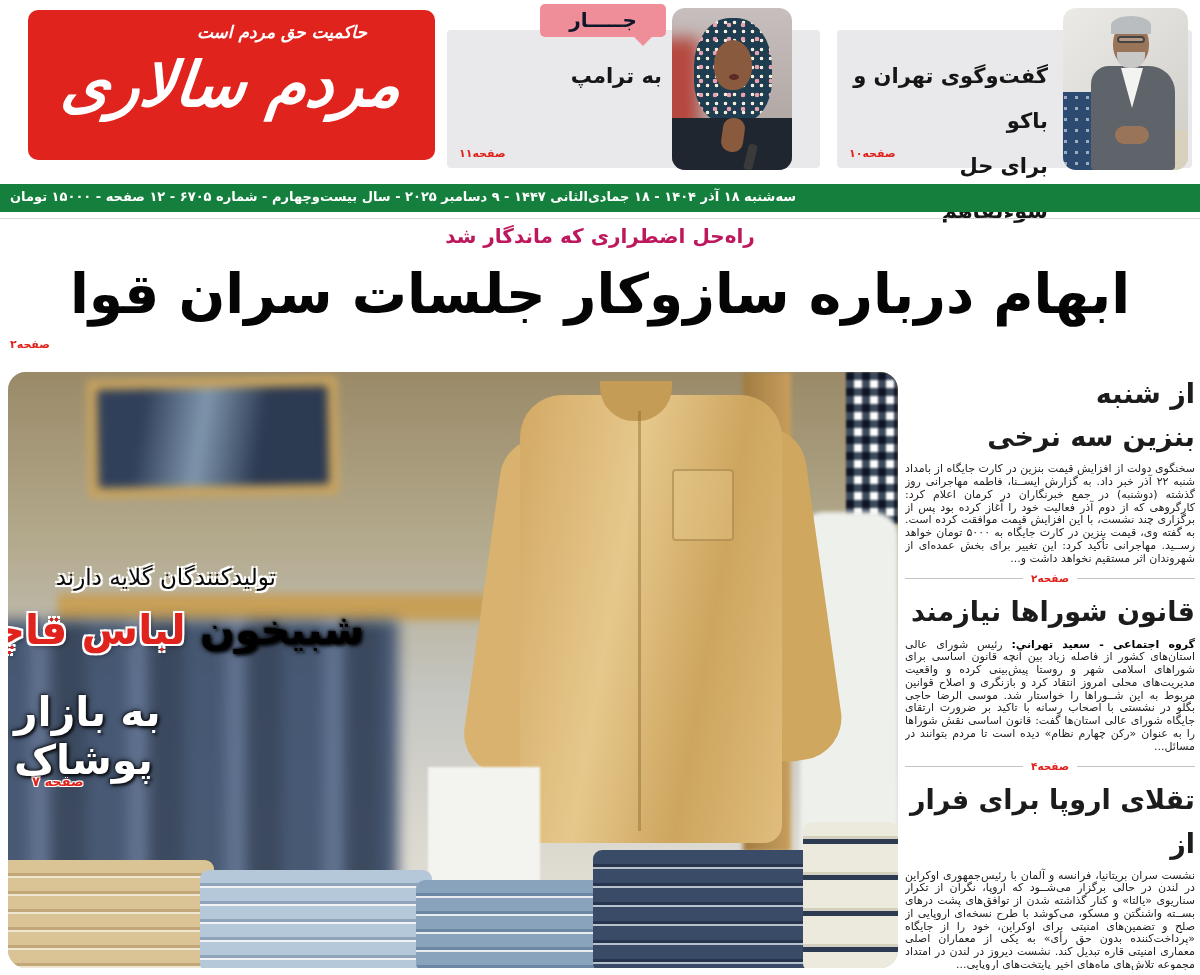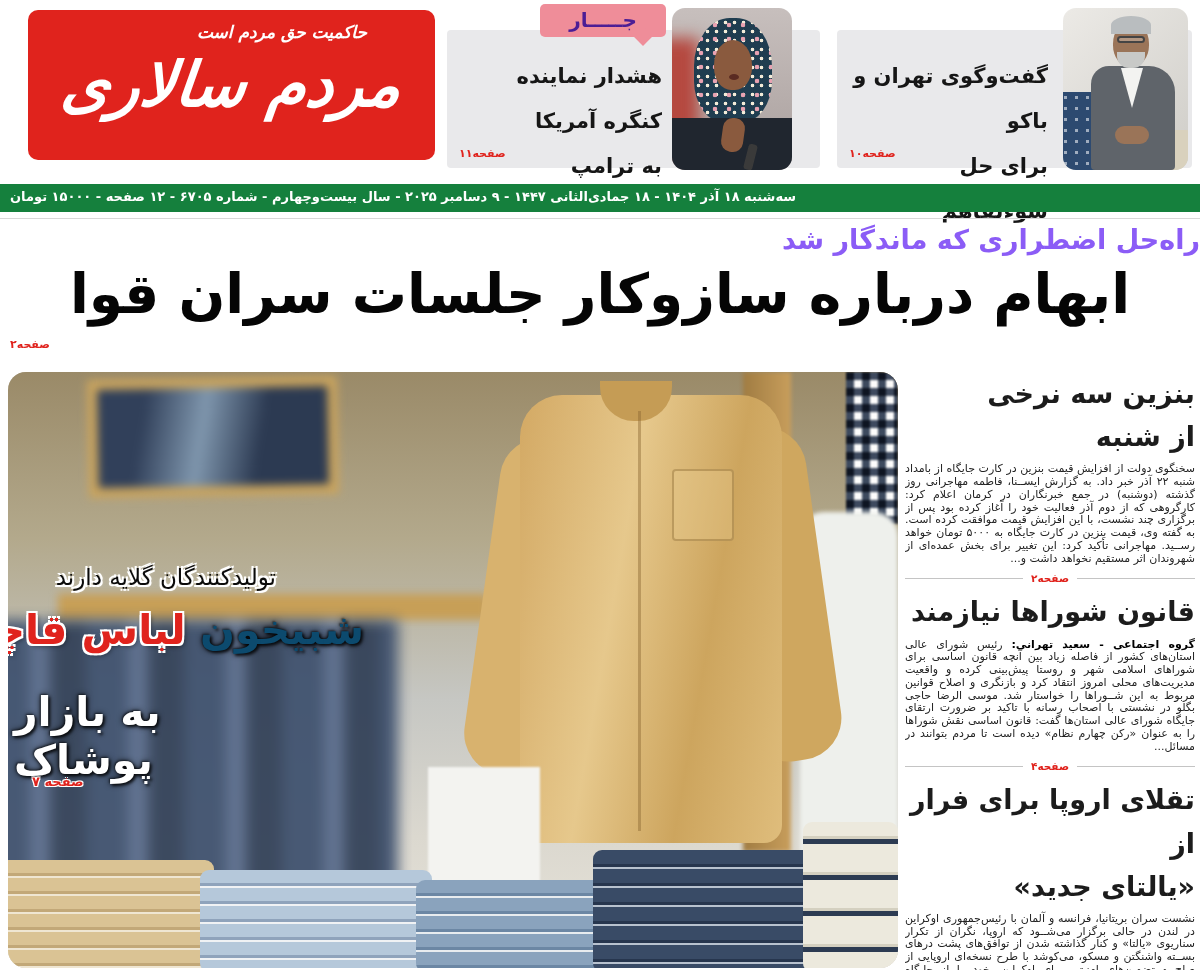--- a/index.html
+++ b/index.html
@@ -8,21 +8,21 @@
 
   
   .logo-box { position:absolute; left:28px; top:10px; width:407px; height:150px;
     background:#e0231d; border-radius:10px; color:#fff; overflow:hidden; }
   .logo-tagline { position:absolute; top:12px; right:68px; font-size:17px; font-weight:bold;
     font-style:italic; direction:rtl; }
   .logo-main { position:absolute; top:38px; left:0; width:100%; text-align:center;
     font-size:62px; font-weight:bold; font-style:italic; direction:rtl; transform:skewX(-6deg); }
 
   .jar-tab { position:absolute; left:540px; top:4px; width:126px; height:33px; background:#ef8d99;
-    border-radius:5px; color:#4c1d95; font-weight:bold; font-size:20px; text-align:center; line-height:32px;
+    border-radius:5px; color:#0f172a; font-weight:bold; font-size:20px; text-align:center; line-height:32px;
     direction:rtl; z-index:5; }
   .jar-tab:after { content:""; position:absolute; right:16px; bottom:-6px; width:14px; height:14px;
     background:#ef8d99; transform:rotate(45deg); z-index:-1; }
 
   .teaser-card { position:absolute; top:30px; height:138px; background:#e9e9eb; border-radius:4px; }
   .teaser-card.mid { left:447px; width:373px; }
   .teaser-card.right { left:837px; width:355px; }
   .teaser-text { position:absolute; top:24px; direction:rtl; text-align:right; font-weight:bold;
     color:#161616; font-size:21px; line-height:2.15; }
   .teaser-card.mid .teaser-text { right:158px; left:10px; }
@@ -69,22 +69,22 @@
     background:#c8c9c7; }
   .ar-hands { position:absolute; left:52px; top:118px; width:34px; height:18px; border-radius:10px;
     background:#9a7458; }
 
   
   .dateline { position:absolute; left:0; top:184px; width:1200px; height:28px; background:#15803d; }
   .dateline-text { position:absolute; left:10px; top:5px; color:#fff; font-size:13px; font-weight:bold; direction:rtl; }
   .dateline-underline { position:absolute; left:0; top:218px; width:1200px; height:1px; background:#d8d8d8; }
 
   
-  .lead-kicker { position:absolute; left:0; top:224px; width:1200px; direction:rtl;
-    font-size:27px; font-weight:bold; color:#8b5cf6; }
+  .lead-kicker { position:absolute; left:0; top:224px; width:1200px; text-align:center; direction:rtl;
+    font-size:20px; font-weight:bold; color:#be185d; }
   .lead-headline { position:absolute; left:0; top:262px; width:1200px; text-align:center; direction:rtl;
     font-size:55px; font-weight:bold; color:#050505; letter-spacing:-1px; }
   .lead-page-ref { position:absolute; left:10px; top:338px; }
 
   
   .photo { position:absolute; left:8px; top:372px; width:890px; height:596px; border-radius:18px;
     overflow:hidden; background:#c8c3b8; }
   .photo .layer { position:absolute; }
   .ph-bg { left:0; top:0; width:100%; height:100%;
     background:linear-gradient(180deg,#9a8a68 0%,#b3a98c 28%,#c6c7c3 55%,#dbd8cf 78%,#e8e4da 100%); }
@@ -127,21 +127,21 @@
   .st-navy { left:585px; top:478px; width:225px; height:122px;
     background:repeating-linear-gradient(180deg,#394b66 0 14px,#27364e 14px 17px,#b8c2cf 17px 19px); }
   .st-cream { left:795px; top:450px; width:95px; height:150px;
     background:repeating-linear-gradient(180deg,#ece9dd 0 14px,#d4d0c0 14px 17px,#2c3b52 17px 22px,#ece9dd 22px 36px); }
 
   .ph-kicker { position:absolute; left:10px; top:192px; width:258px; direction:rtl;
     font-size:23px; font-weight:normal; color:#0a0a0a; z-index:6;
     text-shadow:-2px -2px 0 #fff, 2px -2px 0 #fff, -2px 2px 0 #fff, 2px 2px 0 #fff, 0 0 4px #fff; }
   .ph-h1 { position:absolute; left:-2px; top:236px; width:358px; text-align:center; direction:rtl;
     font-size:41px; font-weight:bold; white-space:nowrap; z-index:6; line-height:1.1; }
-  .ph-h1 .w-white { color:#0c4a6e;
+  .ph-h1 .w-white { color:#000000;
     text-shadow:0 0 6px rgba(0,0,0,.85), 2px 2px 3px rgba(0,0,0,.75), -1px -1px 2px rgba(0,0,0,.5); }
   .ph-h1 .w-red { color:#e0231d;
     text-shadow:-2px -2px 0 #fff, 2px -2px 0 #fff, -2px 2px 0 #fff, 2px 2px 0 #fff, 3px 3px 4px rgba(0,0,0,.35); }
   .ph-h2 { position:absolute; left:6px; top:316px; width:268px; text-align:left; direction:rtl;
     font-size:41px; font-weight:bold; color:#fff; z-index:6;
     text-shadow:0 0 6px rgba(0,0,0,.85), 2px 2px 3px rgba(0,0,0,.75), -1px -1px 2px rgba(0,0,0,.5); }
   .ph-page { position:absolute; left:24px; top:402px; z-index:6; font-size:13px;
     text-shadow:-1px -1px 0 #fff, 1px -1px 0 #fff, -1px 1px 0 #fff, 1px 1px 0 #fff; }
 
   
@@ -162,21 +162,20 @@
 
   <div class="logo-box">
     <div class="logo-tagline">حاکمیت حق مردم است</div>
     <div class="logo-main">مردم سالاری</div>
   </div>
 
   <div class="jar-tab">جـــــار</div>
 
   <div class="teaser-card mid">
     <div class="teaser-text">
-      <div>هشدار نماینده کنگره آمریکا</div>
       <div>به ترامپ</div>
     </div>
     <div class="page-ref">صفحه۱۱</div>
   </div>
   <div class="t-photo mid">
     <div class="om-red"></div>
     <div class="om-hijab"></div>
     <div class="om-face"></div>
     <div class="om-mouth"></div>
     <div class="om-body"></div>
@@ -242,22 +241,22 @@
       <span class="w-red">لباس قاچاق</span>
     </div>
     <div class="ph-h2">به بازار پوشاک</div>
     <div class="page-ref ph-page">صفحه ۷</div>
   </div>
 
   <div class="col">
 
     <div class="story">
       <div class="story-title">
+        <div>از شنبه</div>
         <div>بنزین سه نرخی</div>
-        <div>از شنبه</div>
       </div>
       <p class="story-body">سخنگوی دولت از افزایش قیمت بنزین در کارت جایگاه از بامداد شنبه ۲۲ آذر خبر داد. به گزارش ایســنا، فاطمه مهاجرانی روز گذشته (دوشنبه) در جمع خبرنگاران در کرمان اعلام کرد: کارگروهی که از دوم آذر فعالیت خود را آغاز کرده بود پس از برگزاری چند نشست، با این افزایش قیمت موافقت کرده است. به گفته وی، قیمت بنزین در کارت جایگاه به ۵۰۰۰ تومان خواهد رســید. مهاجرانی تأکید کرد: این تغییر برای بخش عمده‌ای از شهروندان اثر مستقیم نخواهد داشت و...</p>
       <div class="sep">
         <span class="ln"></span>
         <span class="page-ref">صفحه۲</span>
         <span class="ln"></span>
       </div>
     </div>
 
     <div class="story">
@@ -268,20 +267,19 @@
       <div class="sep">
         <span class="ln"></span>
         <span class="page-ref">صفحه۴</span>
         <span class="ln"></span>
       </div>
     </div>
 
     <div class="story">
       <div class="story-title">
         <div>تقلای اروپا برای فرار از</div>
-        <div>«یالتای جدید»</div>
       </div>
       <p class="story-body">نشست سران بریتانیا، فرانسه و آلمان با رئیس‌جمهوری اوکراین در لندن در حالی برگزار می‌شــود که اروپا، نگران از تکرار سناریوی «یالتا» و کنار گذاشته شدن از توافق‌های پشت درهای بســته واشنگتن و مسکو، می‌کوشد با طرح نسخه‌ای اروپایی از صلح و تضمین‌های امنیتی برای اوکراین، خود را از جایگاه «پرداخت‌کننده بدون حق رأی» به یکی از معماران اصلی معماری امنیتی قاره تبدیل کند. نشست دیروز در لندن در امتداد مجموعه تلاش‌های ماه‌های اخیر پایتخت‌های اروپایی...</p>
 
     </div>
 
   </div>
 </div>
 
 </body></html>

